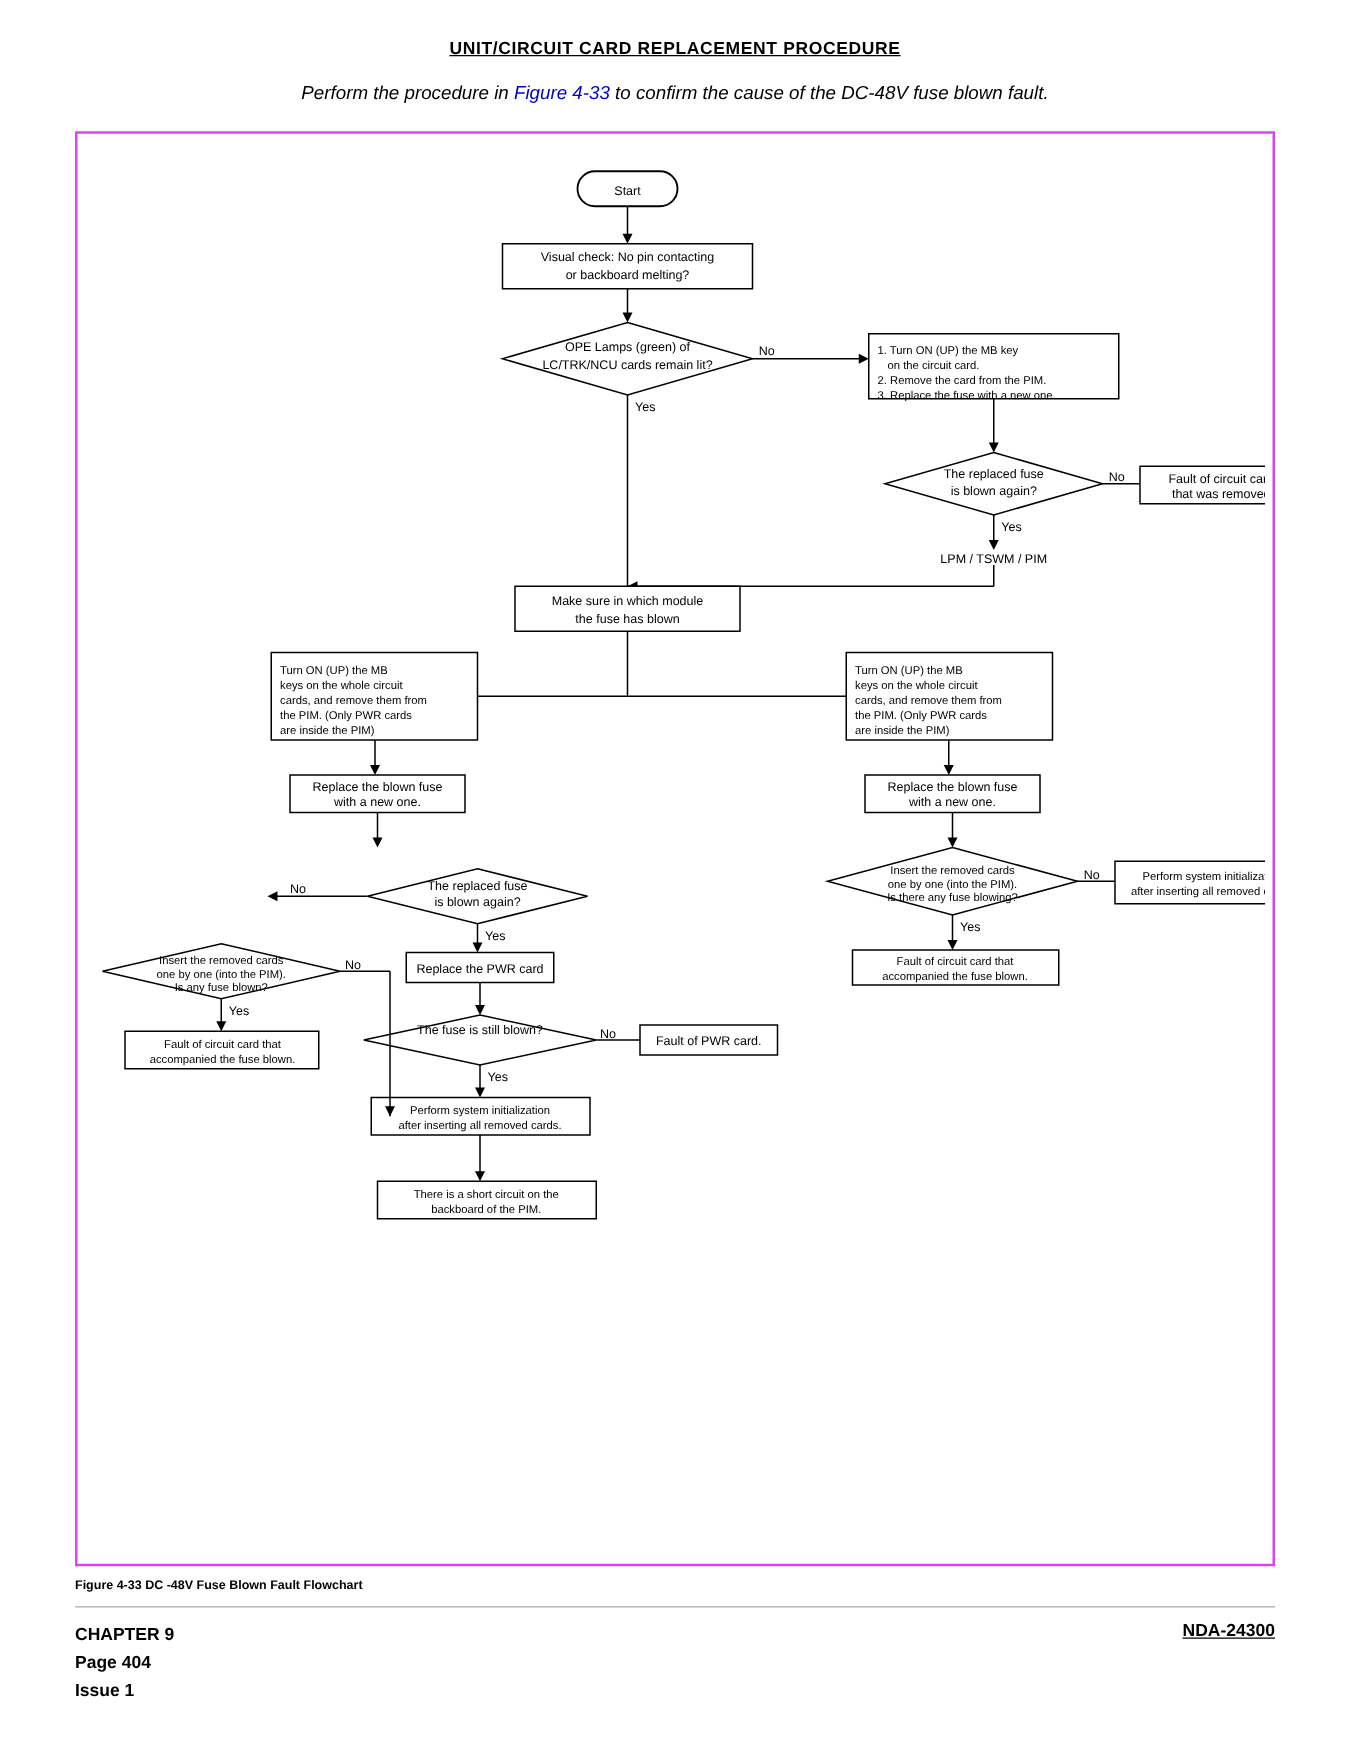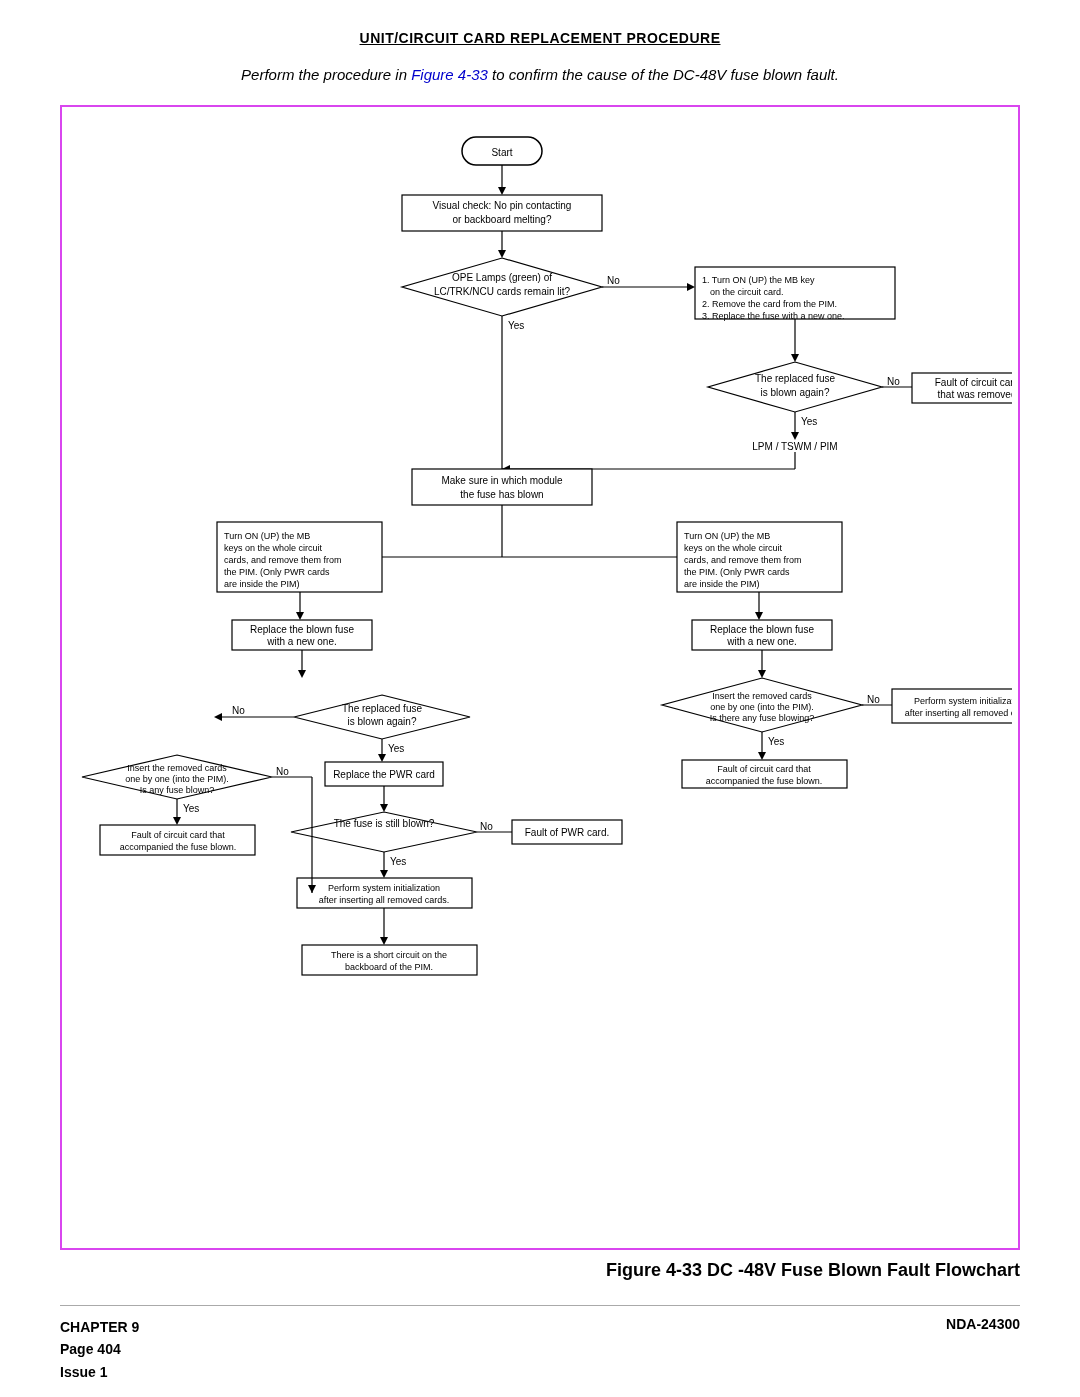--- a/index.html
+++ b/index.html
@@ -9,21 +9,21 @@
       background: #ffffff;
       font-family: Arial, sans-serif;
       font-size: 13px;
       color: #000;
       position: relative;
     }
 
     .page-container {
       width: 1080px;
       min-height: 1397px;
-      padding: 30px 60px 14px 60px;
+      padding: 30px 60px 34px 60px;
       display: flex;
       flex-direction: column;
       border-radius: 11px;
     }
 
     .section-title {
       font-weight: bold;
       text-decoration: underline;
       text-align: center;
       font-size: 14px;
@@ -52,45 +52,46 @@
       overflow: hidden;
       min-height: 950px;
     }
 
     .flowchart-svg {
       display: block;
       margin: 0 auto;
     }
 
     .figure-caption {
-      text-align: right;
+      text-align: left;
       font-weight: bold;
-      font-size: 18px;
+      font-size: 10px;
       margin-top: 10px;
-      margin-bottom: 24px;
+      margin-bottom: 11px;
     }
 
     .footer {
       display: flex;
       justify-content: space-between;
       align-items: flex-start;
       margin-top: auto;
       padding-top: 10px;
       border-top: 1px solid #aaa;
     }
 
     .footer-left {
       font-size: 14px;
       font-weight: bold;
       line-height: 1.6;
     }
 
     .footer-right {
       font-size: 14px;
       font-weight: bold;
+      text-decoration: underline;
     }
 
     
     .fc-text {
       font-family: Arial, sans-serif;
       font-size: 10px;
       fill: #000;
     }
     .fc-text-sm {
       font-family: Arial, sans-serif;

